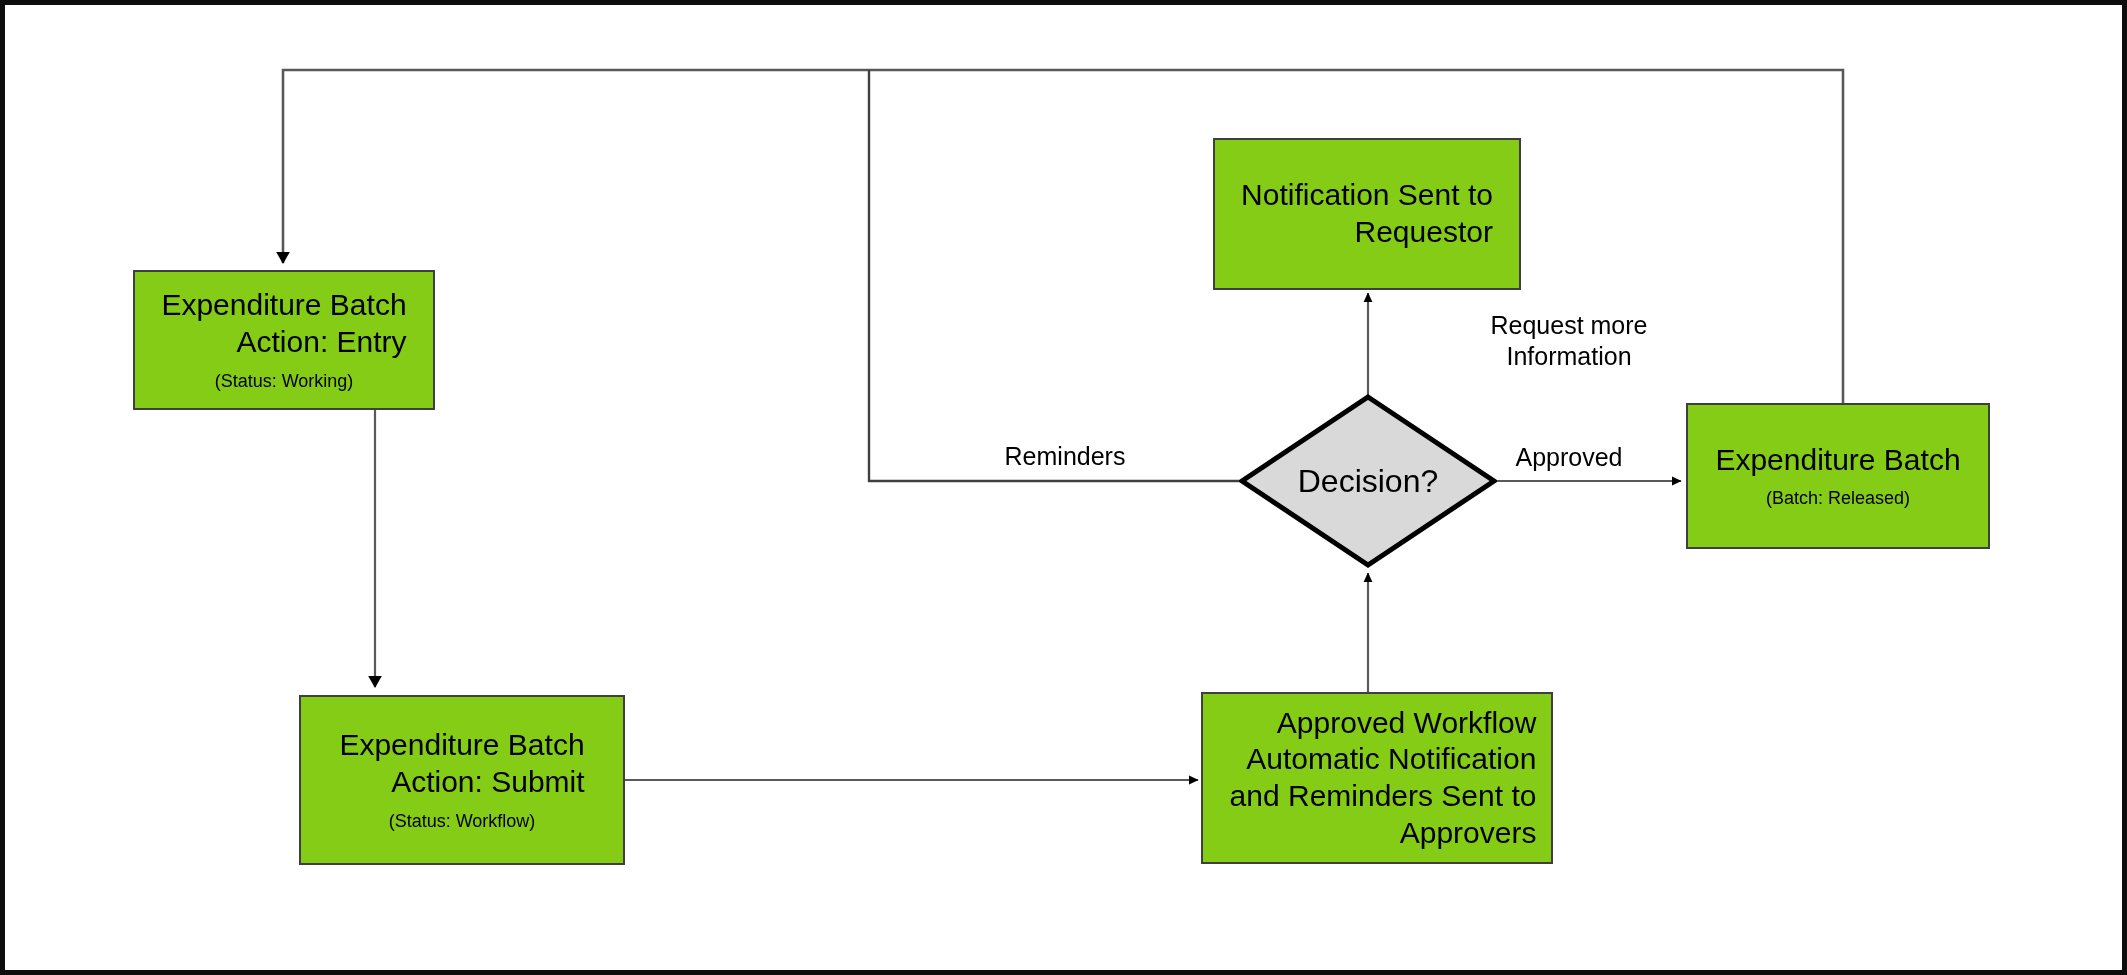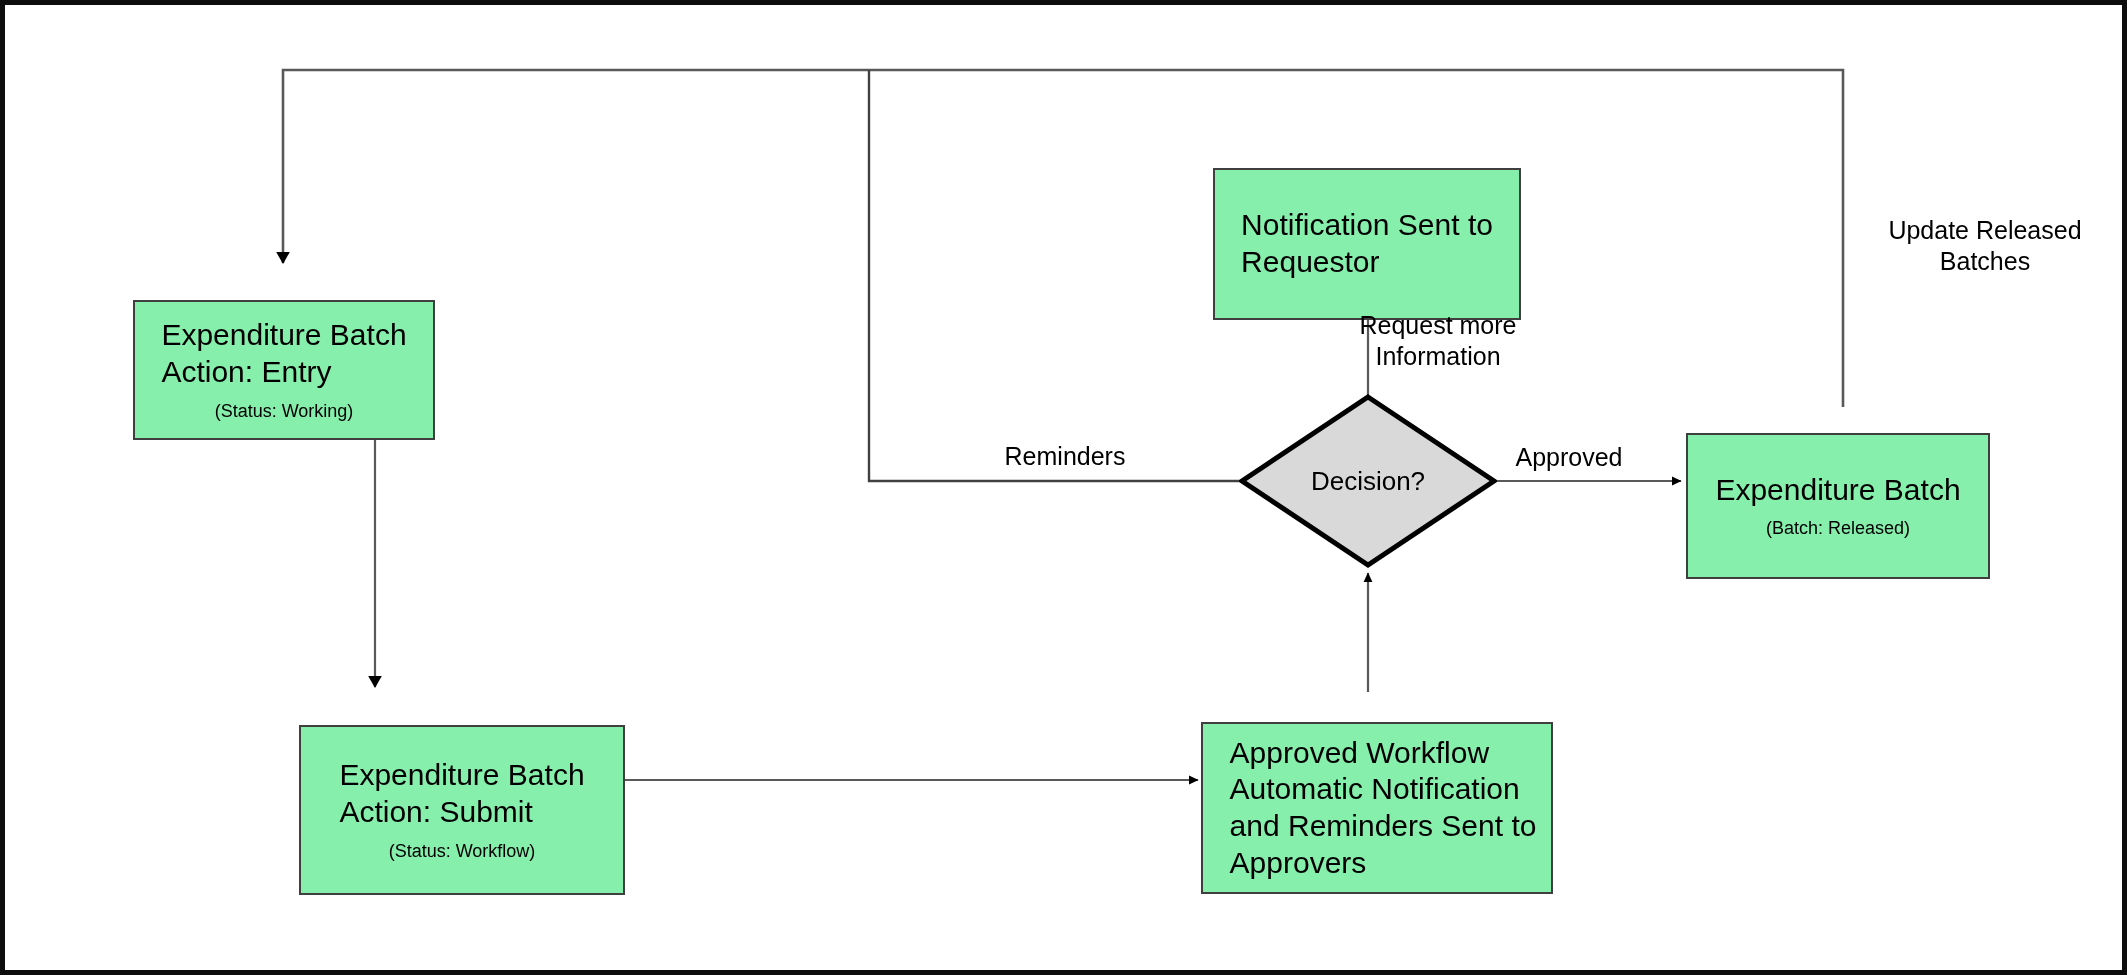--- a/index.html
+++ b/index.html
@@ -23,30 +23,29 @@
     left: 0;
     top: 0;
     width: 2127px;
     height: 975px;
     pointer-events: none;
   }
   
   .node {
     position: absolute;
     box-sizing: border-box;
-    background: #86efac;
+    background: #84cc16;
     border: 2px solid #3f3f3f;
     display: flex;
     flex-direction: column;
     align-items: center;
     justify-content: center;
-    text-align: left;
+    text-align: right;
     color: #000000;
     line-height: 1.22;
-    margin-top: 30px;
   }
   .node .title {
     font-size: 30px;
     white-space: pre-line;
   }
   .node .status {
     font-size: 18px;
     margin-top: 10px;
   }
   .node.single .title { margin: 0; }
@@ -58,21 +57,21 @@
   .diamond-wrap svg { display: block; }
   .diamond-label {
     position: absolute;
     left: 0;
     top: 0;
     width: 100%;
     height: 100%;
     display: flex;
     align-items: center;
     justify-content: center;
-    font-size: 26px;
+    font-size: 32px;
     color: #000000;
   }
 
   
   .edge-label {
     position: absolute;
     font-size: 25px;
     color: #000000;
     text-align: center;
     white-space: pre-line;
@@ -156,23 +155,21 @@
     <div class="title">Notification Sent to
 Requestor</div>
   </div>
 
   <div class="node" style="left:1681px; top:398px; width:304px; height:146px;">
     <div class="title">Expenditure Batch</div>
     <div class="status">(Batch: Released)</div>
   </div>
 
 
-  <div class="edge-label" style="left:1855px; top:210px; width:250px; text-align:center;">Update Released
-Batches</div>
 
-  <div class="edge-label" style="left:1308px; top:305px; width:250px; text-align:center;">Request more
+  <div class="edge-label" style="left:1439px; top:305px; width:250px; text-align:center;">Request more
 Information</div>
 
   <div class="edge-label" style="left:940px; top:436px; width:240px;">Reminders</div>
 
   <div class="edge-label" style="left:1476px; top:437px; width:176px;">Approved</div>
 
 </div>
 
 </body></html>

